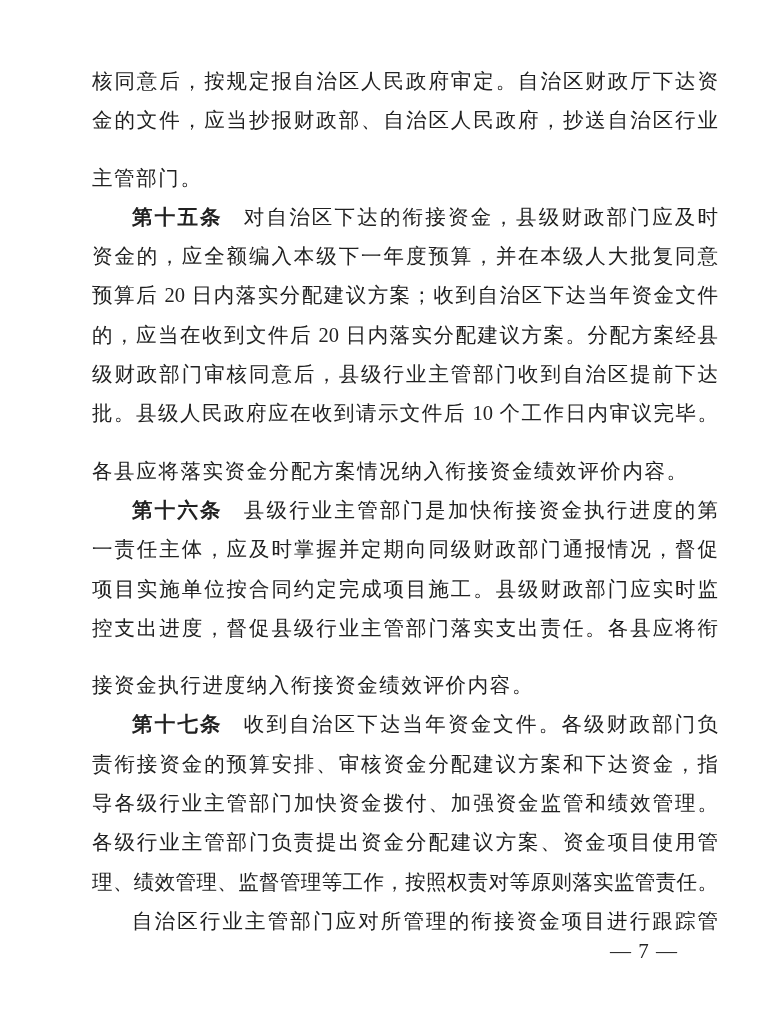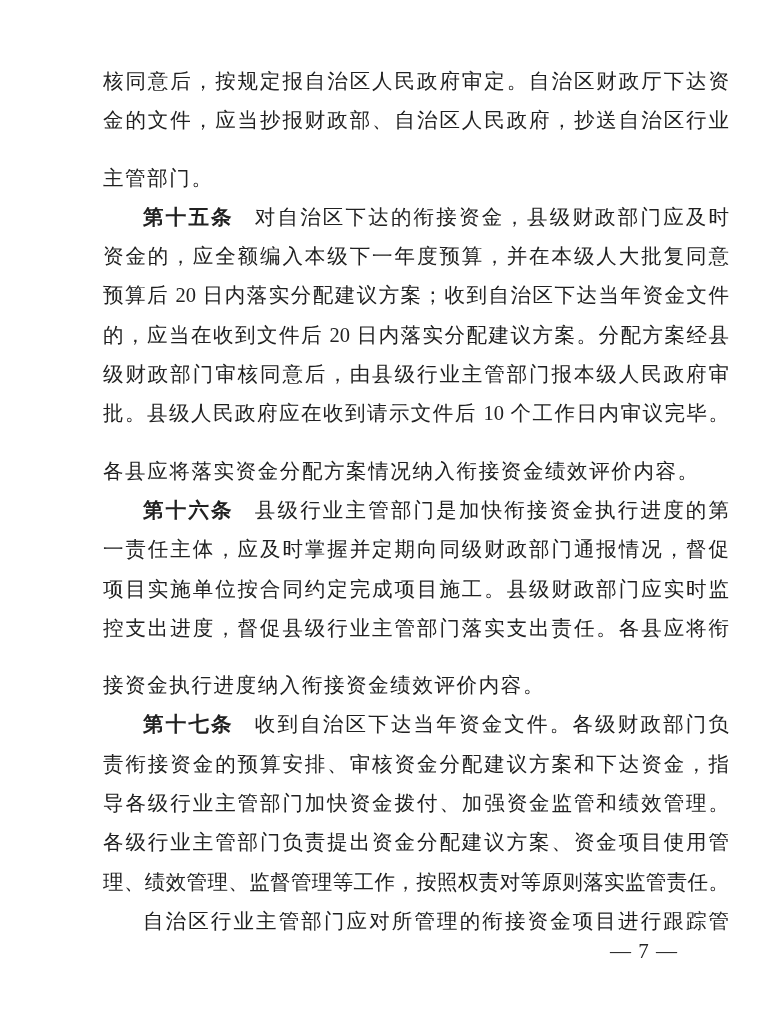--- a/index.html
+++ b/index.html
@@ -10,21 +10,21 @@
   .page {
     position: relative;
     width: 768px;
     height: 1034px;
     background: #ffffff;
     overflow: hidden;
     font-family: "Liberation Serif", "DejaVu Serif", serif;
   }
   .text-block {
     position: absolute;
-    left: 103px;
+    left: 92px;
     top: 62px;
     width: 626px;
     font-size: 20.5px;
     line-height: 39.3px;
     color: #212121;
   }
   .line {
     text-align: justify;
     text-align-last: justify;
     height: 39.3px;
@@ -64,21 +64,21 @@
   <div class="text-block">
 
     <div class="line"><span>核同意后，按规定报自治区人民政府审定。自治区财政厅下达资</span></div>
     <div class="line"><span>金的文件，应当抄报财政部、自治区人民政府，抄送自治区行业</span></div>
     <div class="line end"><span>主管部门。</span></div>
 
     <div class="line indent"><b class="art">第十五条</b><span>对自治区下达的衔接资金，县级财政部门应及时</span></div>
     <div class="line"><span>资金的，应全额编入本级下一年度预算，并在本级人大批复同意</span></div>
     <div class="line"><span>预算后 20 日内落实分配建议方案；收到自治区下达当年资金文件</span></div>
     <div class="line"><span>的，应当在收到文件后 20 日内落实分配建议方案。分配方案经县</span></div>
-    <div class="line"><span>级财政部门审核同意后，由县级行业主管部门报本级人民政府审</span></div>
+    <div class="line"><span>级财政部门审核同意后，县级行业主管部门收到自治区提前下达</span></div>
     <div class="line"><span>批。县级人民政府应在收到请示文件后 10 个工作日内审议完毕。</span></div>
     <div class="line end"><span>各县应将落实资金分配方案情况纳入衔接资金绩效评价内容。</span></div>
 
     <div class="line indent"><b class="art">第十六条</b><span>县级行业主管部门是加快衔接资金执行进度的第</span></div>
     <div class="line"><span>一责任主体，应及时掌握并定期向同级财政部门通报情况，督促</span></div>
     <div class="line"><span>项目实施单位按合同约定完成项目施工。县级财政部门应实时监</span></div>
     <div class="line"><span>控支出进度，督促县级行业主管部门落实支出责任。各县应将衔</span></div>
     <div class="line end"><span>接资金执行进度纳入衔接资金绩效评价内容。</span></div>
 
     <div class="line indent"><b class="art">第十七条</b><span>收到自治区下达当年资金文件。各级财政部门负</span></div>

